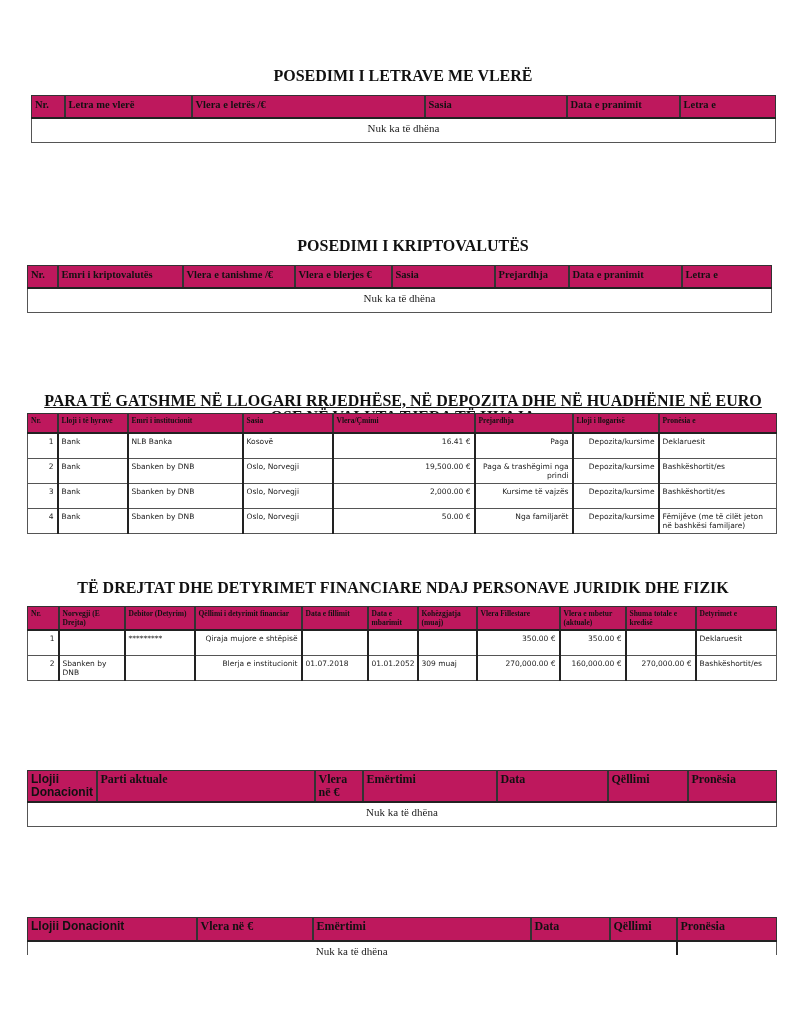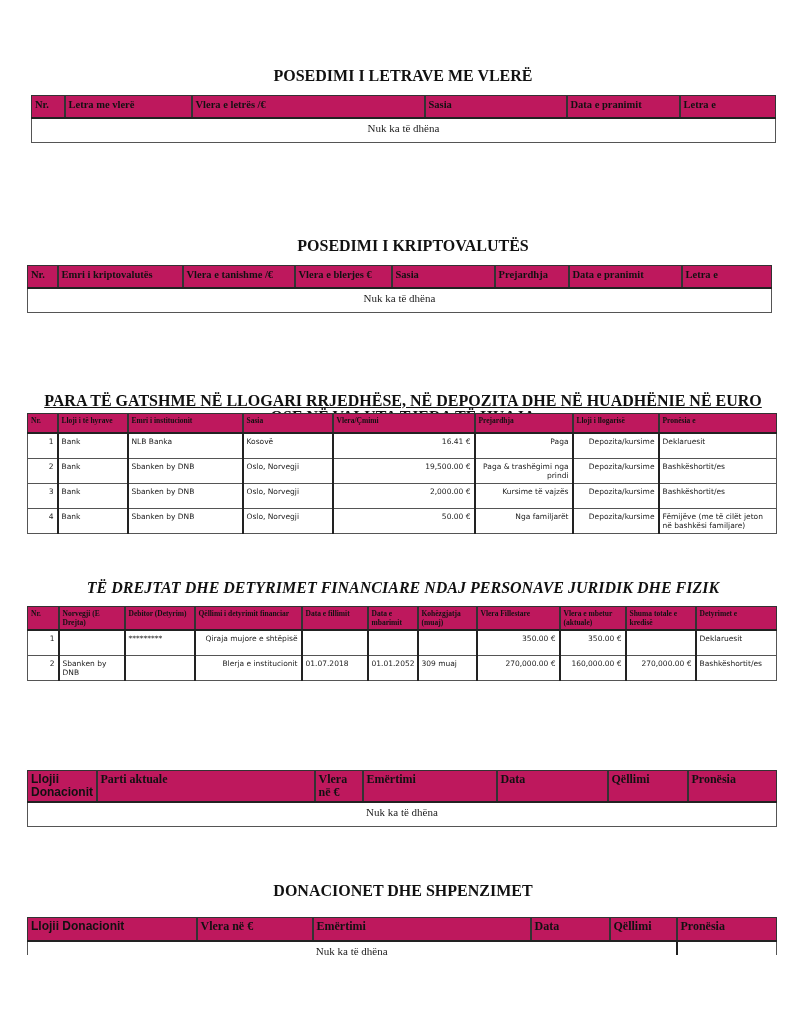--- a/index.html
+++ b/index.html
@@ -153,21 +153,21 @@
         <td>Sbanken by DNB</td>
         <td>Oslo, Norvegji</td>
         <td class="r">50.00 €</td>
         <td class="r">Nga familjarët</td>
         <td class="r">Depozita/kursime</td>
         <td>Fëmijëve (me të cilët jeton në bashkësi familjare)</td>
       </tr>
     </tbody>
   </table>
 
-  <div class="section" style="top:580px;font-style:italic;">
+  <div class="section" style="top:580px;">
     <h2 class="section-title">TË DREJTAT DHE DETYRIMET FINANCIARE NDAJ PERSONAVE JURIDIK DHE FIZIK</h2>
   </div>
   <table class="tbl-small" style="left:27px; top:606px; width:749px;">
     <colgroup>
         <col style="width:31px">
         <col style="width:66px">
         <col style="width:70px">
         <col style="width:107px">
         <col style="width:66px">
         <col style="width:50px">
@@ -243,23 +243,20 @@
         <th>Pronësia</th>
       </tr>
     </thead>
     <tbody>
       <tr>
         <td class="nodata" colspan="7">Nuk ka të dhëna</td>
       </tr>
     </tbody>
   </table>
 
-  <div class="section" style="top:883px;">
-    <h2 class="section-title">DONACIONET DHE SHPENZIMET</h2>
-  </div>
   <table class="tbl-big tbl-don" style="left:27px; top:917px; width:749px;">
     <colgroup>
         <col style="width:169px">
         <col style="width:116px">
         <col style="width:218px">
         <col style="width:79px">
         <col style="width:67px">
         <col style="width:100px">
       </colgroup>
     <thead>

